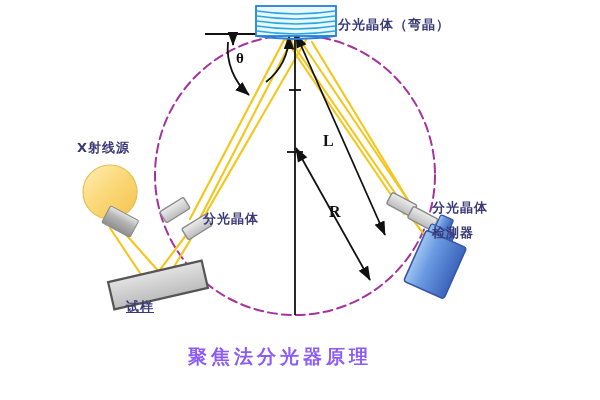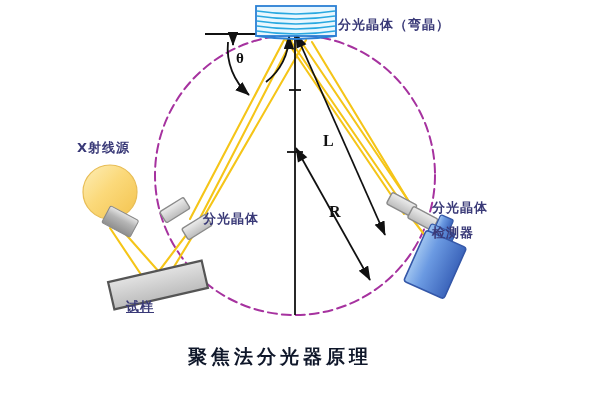--- a/index.html
+++ b/index.html
@@ -27,21 +27,21 @@
     color: #3a3a78;
     font-family: "DejaVu Sans", "Liberation Sans", sans-serif;
     font-size: 13px;
     font-weight: bold;
     letter-spacing: 1px;
     white-space: nowrap;
     line-height: 1;
   }
   .title-label {
     position: absolute;
-    color: #0f172a;
+    color: #8b5cf6;
     font-family: Liberation Mono, monospace;
     font-size: 19px;
     font-weight: bold;
     letter-spacing: 4px;
     white-space: nowrap;
   }
   .math-label {
     position: absolute;
     color: #111111;
     font-family: "Liberation Serif", "DejaVu Serif", serif;

